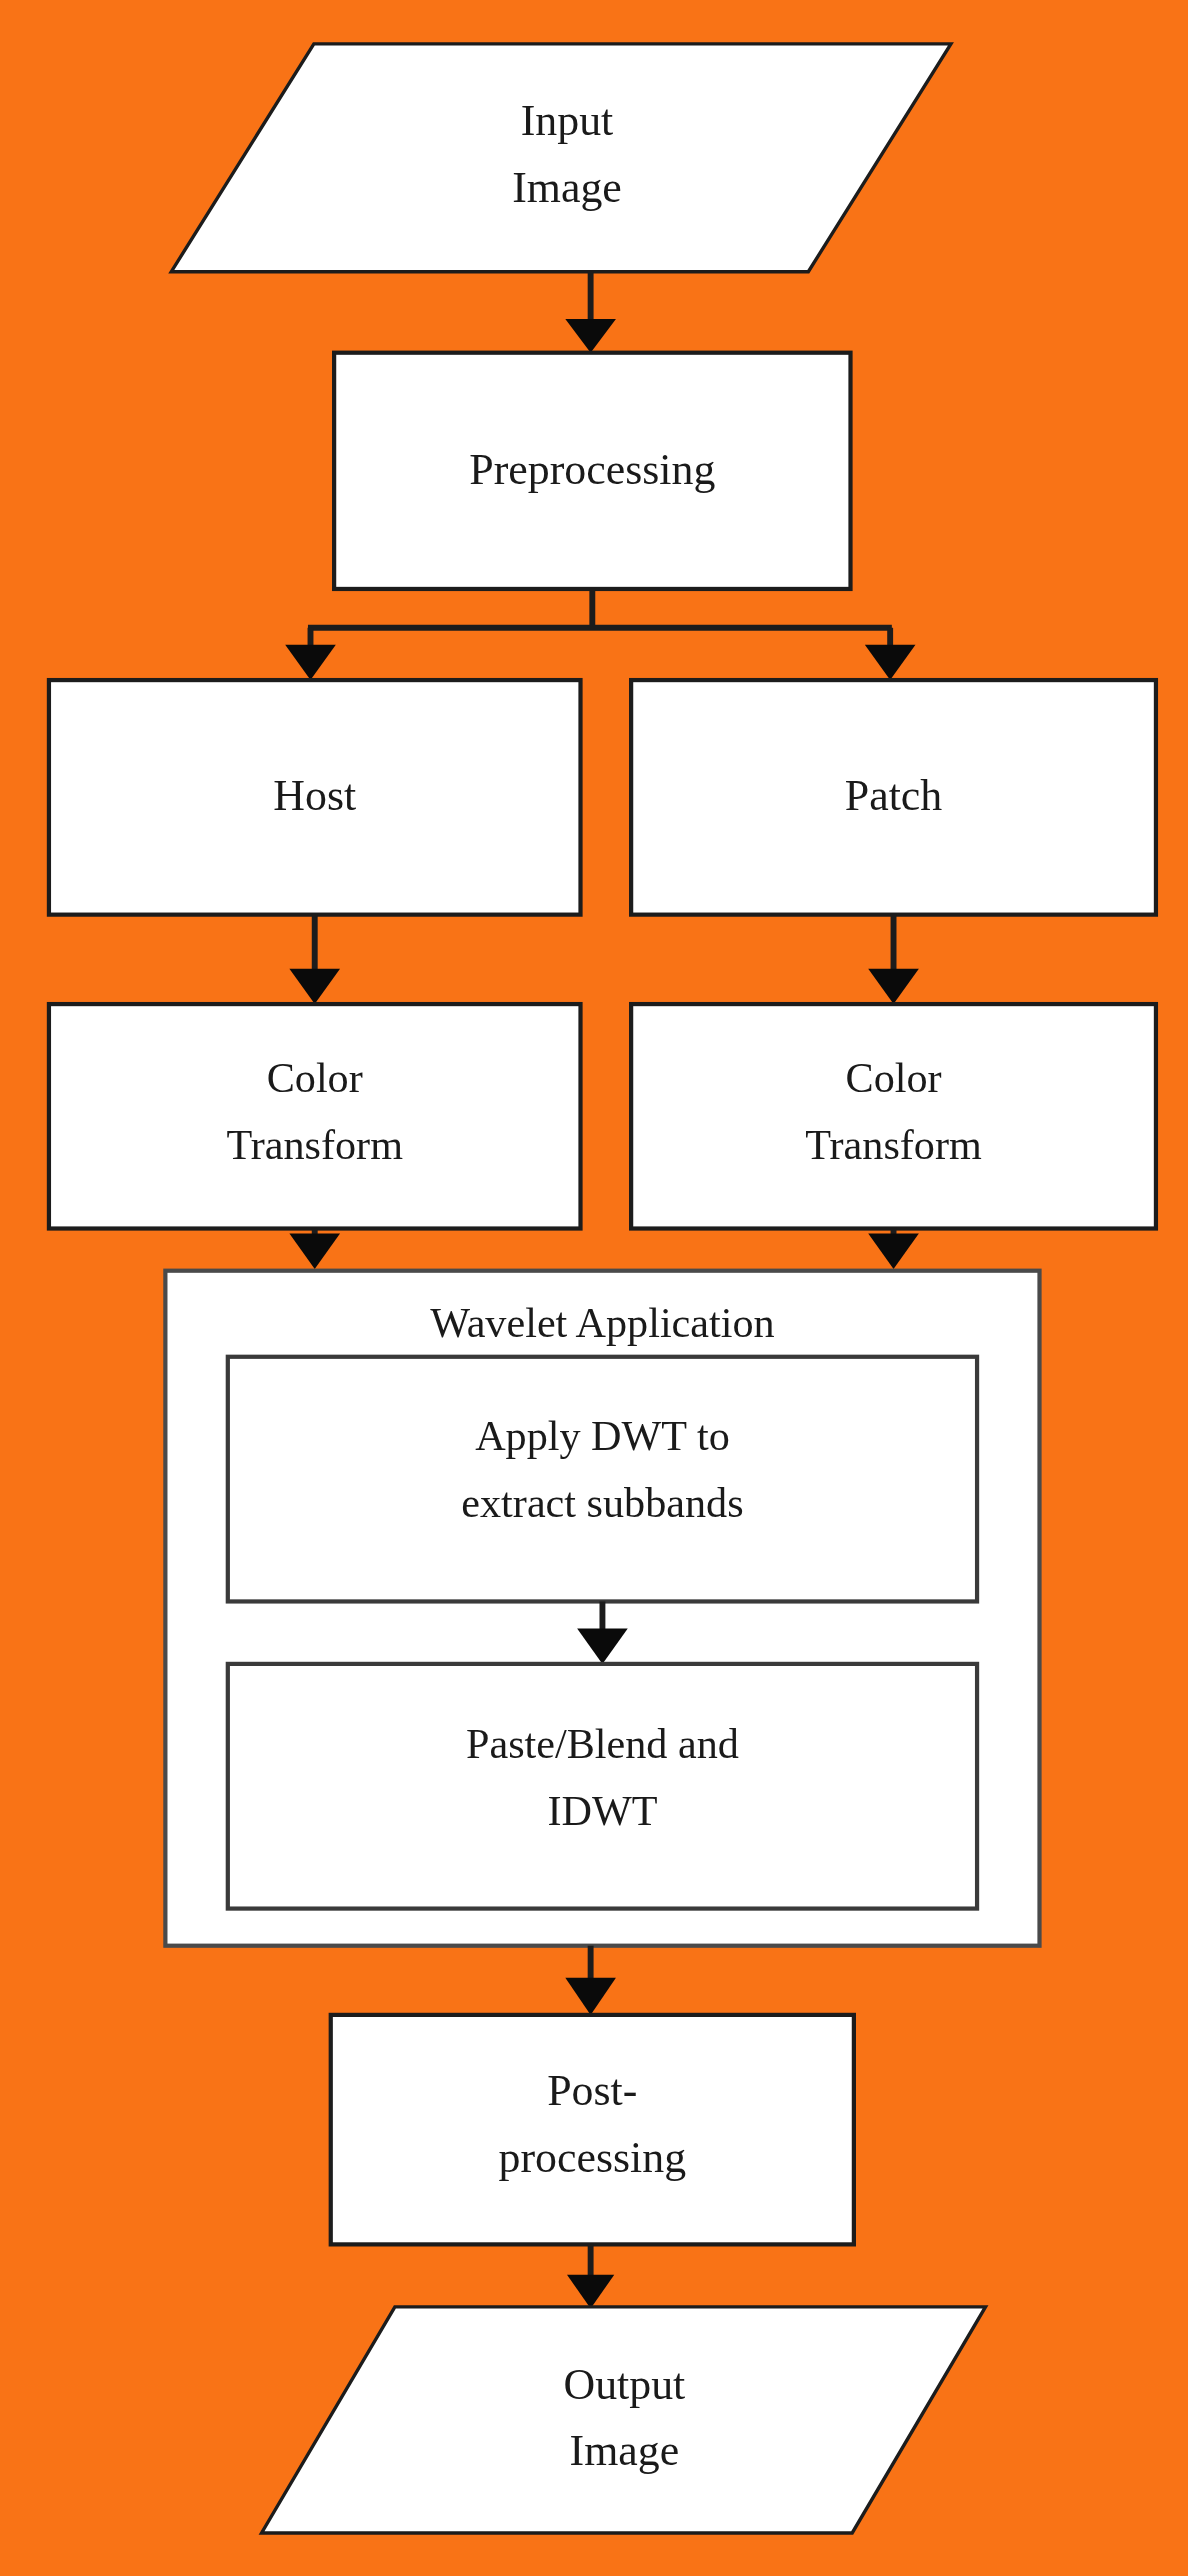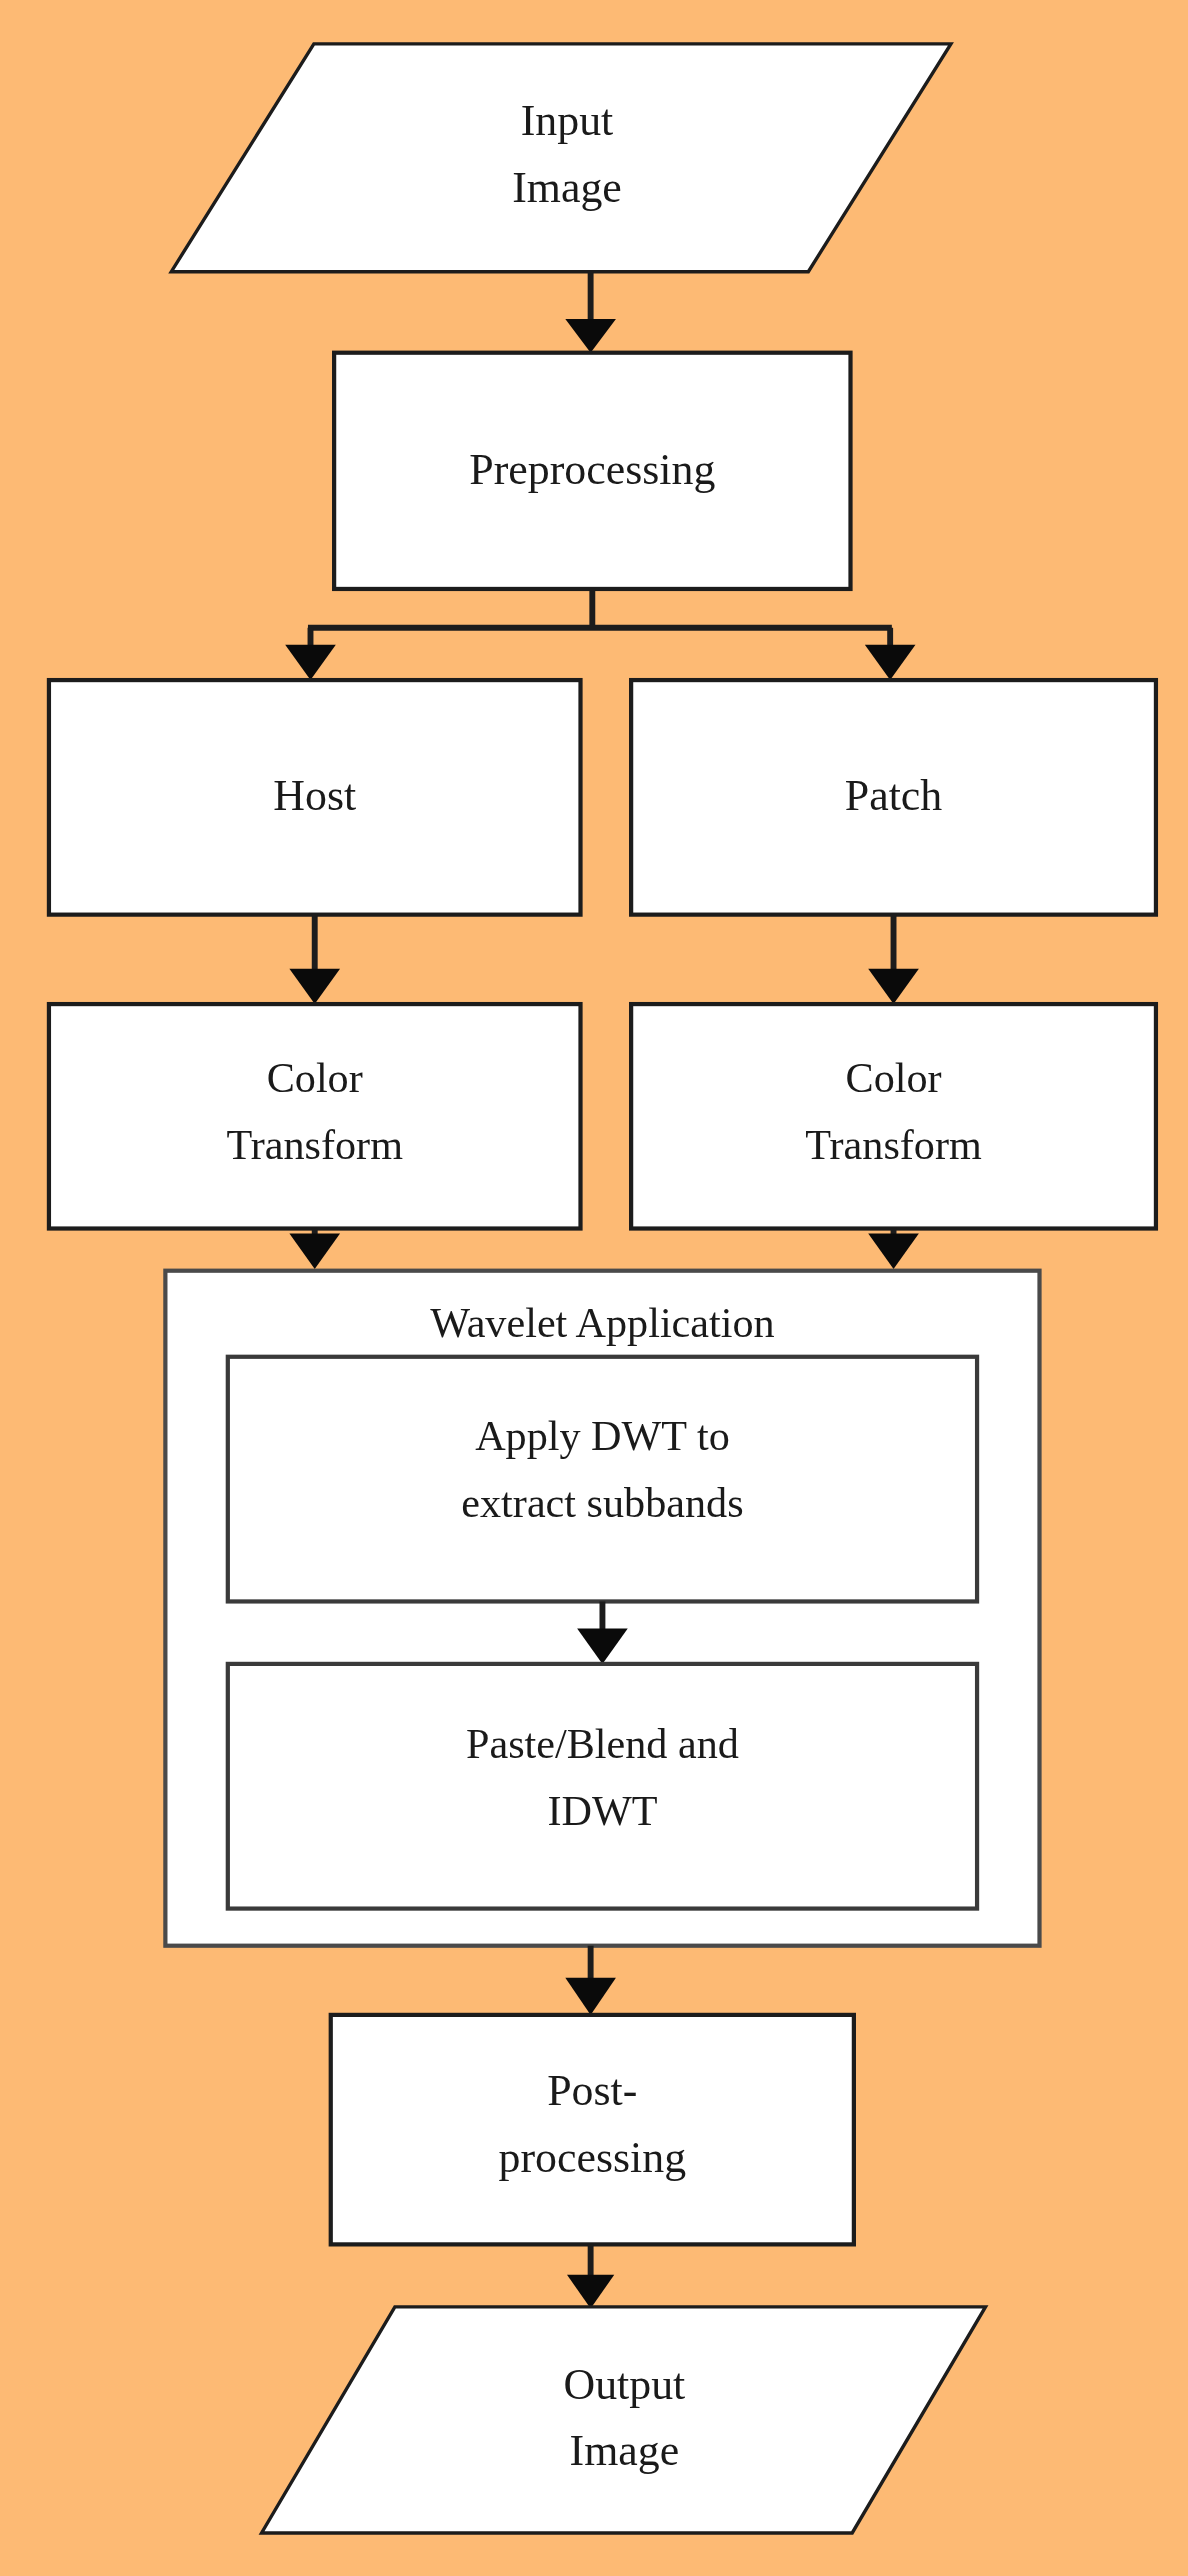--- a/index.html
+++ b/index.html
@@ -10,21 +10,21 @@
   body {
     width: 1188px;
     height: 2576px;
     font-family: "Liberation Serif", "DejaVu Serif", serif;
     overflow: hidden;
   }
   #flowchart-root {
     position: relative;
     width: 1188px;
     height: 2576px;
-    background: #fdba74;
+    background: #f97316;
   }
   svg.diagram {
     display: block;
     width: 1188px;
     height: 2576px;
   }
   .node-shape {
     fill: #ffffff;
     stroke: #1c1c1c;
     stroke-width: 5;

